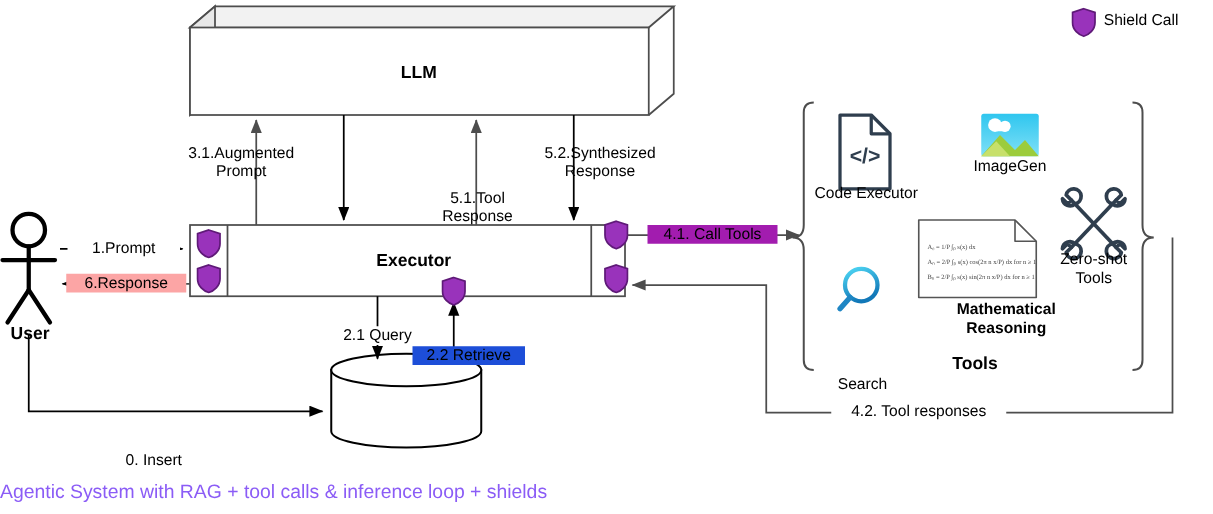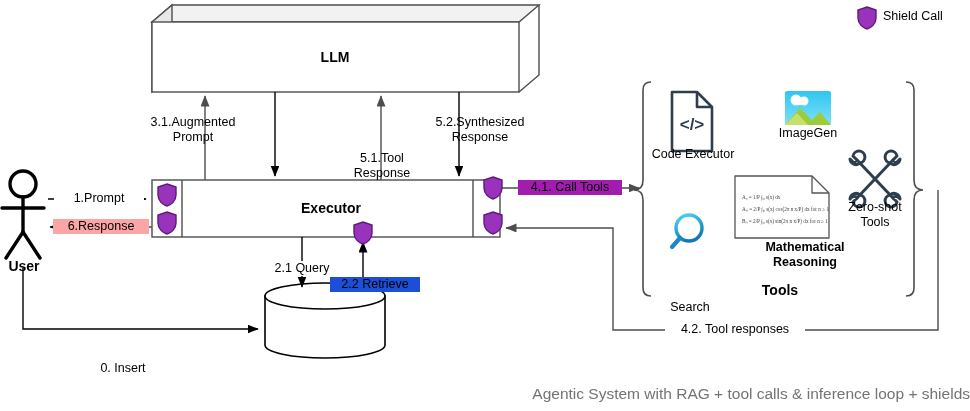--- a/index.html
+++ b/index.html
@@ -32,23 +32,23 @@
     overflow: visible;
   }
   .shield {
     position: absolute;
     width: 20px; height: 24px;
   }
   .caption {
     position: absolute;
     left: 0; right: 0;
     bottom: 8px;
-    text-align: right;
+    text-align: left;
     font-size: 15.5px;
-    color: #737373;
+    color: #8b5cf6;
   }
 </style>
 </head>
 <body>
 
 <div id="stage">
 
   <svg class="layer" viewBox="0 0 970 411">
     <defs>
       <marker id="ah" markerWidth="9" markerHeight="9" refX="7.5" refY="3.2" orient="auto">

